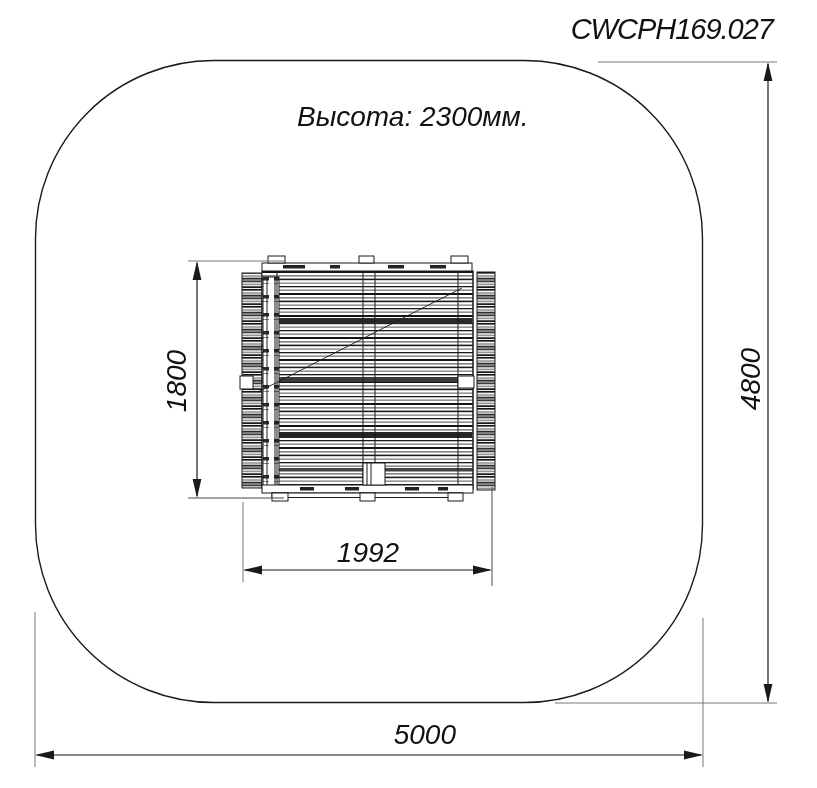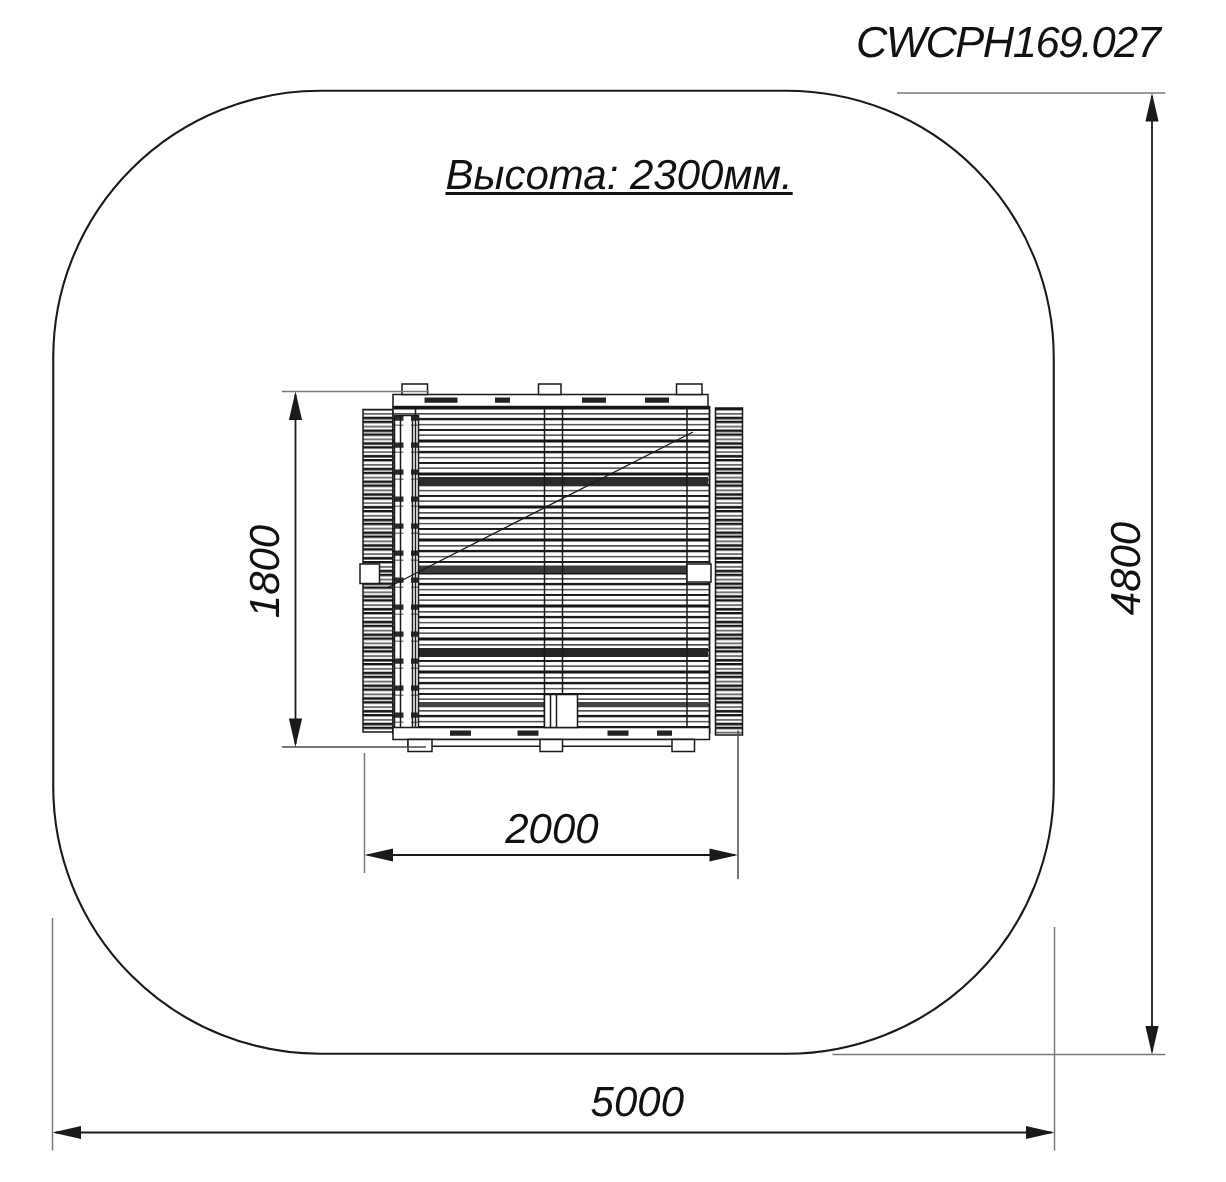--- a/index.html
+++ b/index.html
@@ -19,21 +19,20 @@
     line-height:1;
   }
   .drawing-number{
     right:44px;top:15px;
     font-size:29px;
     letter-spacing:-1px;
   }
   .height-note{
     left:297px;top:103px;
     font-size:28px;
-    text-decoration:underline;
   }
   .dim{font-size:28px;}
   .dim-5000{left:276px;top:721px;width:180px;text-align:right;}
   .dim-2000{left:278px;top:539px;width:180px;text-align:center;}
   .dim-4800{left:751px;top:379px;transform:translate(-50%,-50%) rotate(-90deg);}
   .dim-1800{left:177px;top:381px;transform:translate(-50%,-50%) rotate(-90deg);}
 </style>
 </head>
 <body>
 
@@ -151,17 +150,17 @@
   </svg>
 
   <div class="label drawing-number">CWCPH169.027</div>
 
   <div class="label height-note">Высота: 2300мм.</div>
 
   <div class="label dim dim-5000">5000</div>
 
   <div class="label dim dim-4800">4800</div>
 
-  <div class="label dim dim-2000">2000</div>
+  <div class="label dim dim-2000">1992</div>
 
   <div class="label dim dim-1800">1800</div>
 
 </div>
 
 </body></html>

